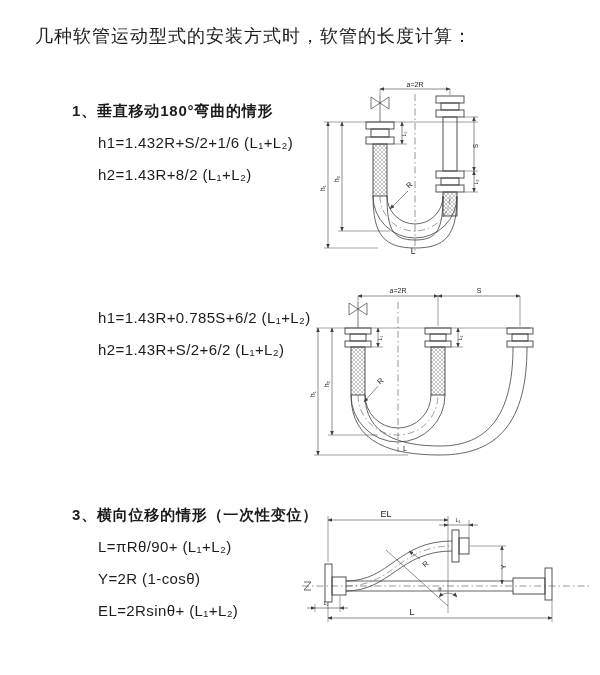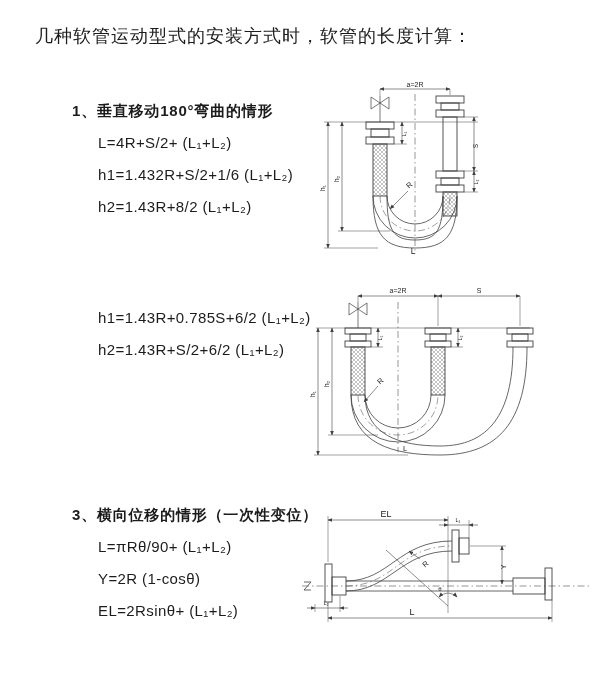--- a/index.html
+++ b/index.html
@@ -12,21 +12,20 @@
   svg.diag{position:absolute;}
   svg text{font-family:"Liberation Sans",sans-serif;}
 </style>
 </head>
 <body>
 
 <div class="title">几种软管运动型式的安装方式时，软管的长度计算：</div>
 
 <section class="sec" style="top:102px">
   <div class="h">1、垂直移动180°弯曲的情形</div>
-  <div class="f">L=4R+S/2+ (L₁+L₂)</div>
   <div class="f">h1=1.432R+S/2+1/6 (L₁+L₂)</div>
   <div class="f">h2=1.43R+8/2 (L₁+L₂)</div>
 </section>
 
 <section class="sec" style="top:296px">
   <div class="f">h1=1.43R+0.785S+6/2 (L₁+L₂)</div>
   <div class="f">h2=1.43R+S/2+6/2 (L₁+L₂)</div>
 </section>
 
 <section class="sec" style="top:506px">

